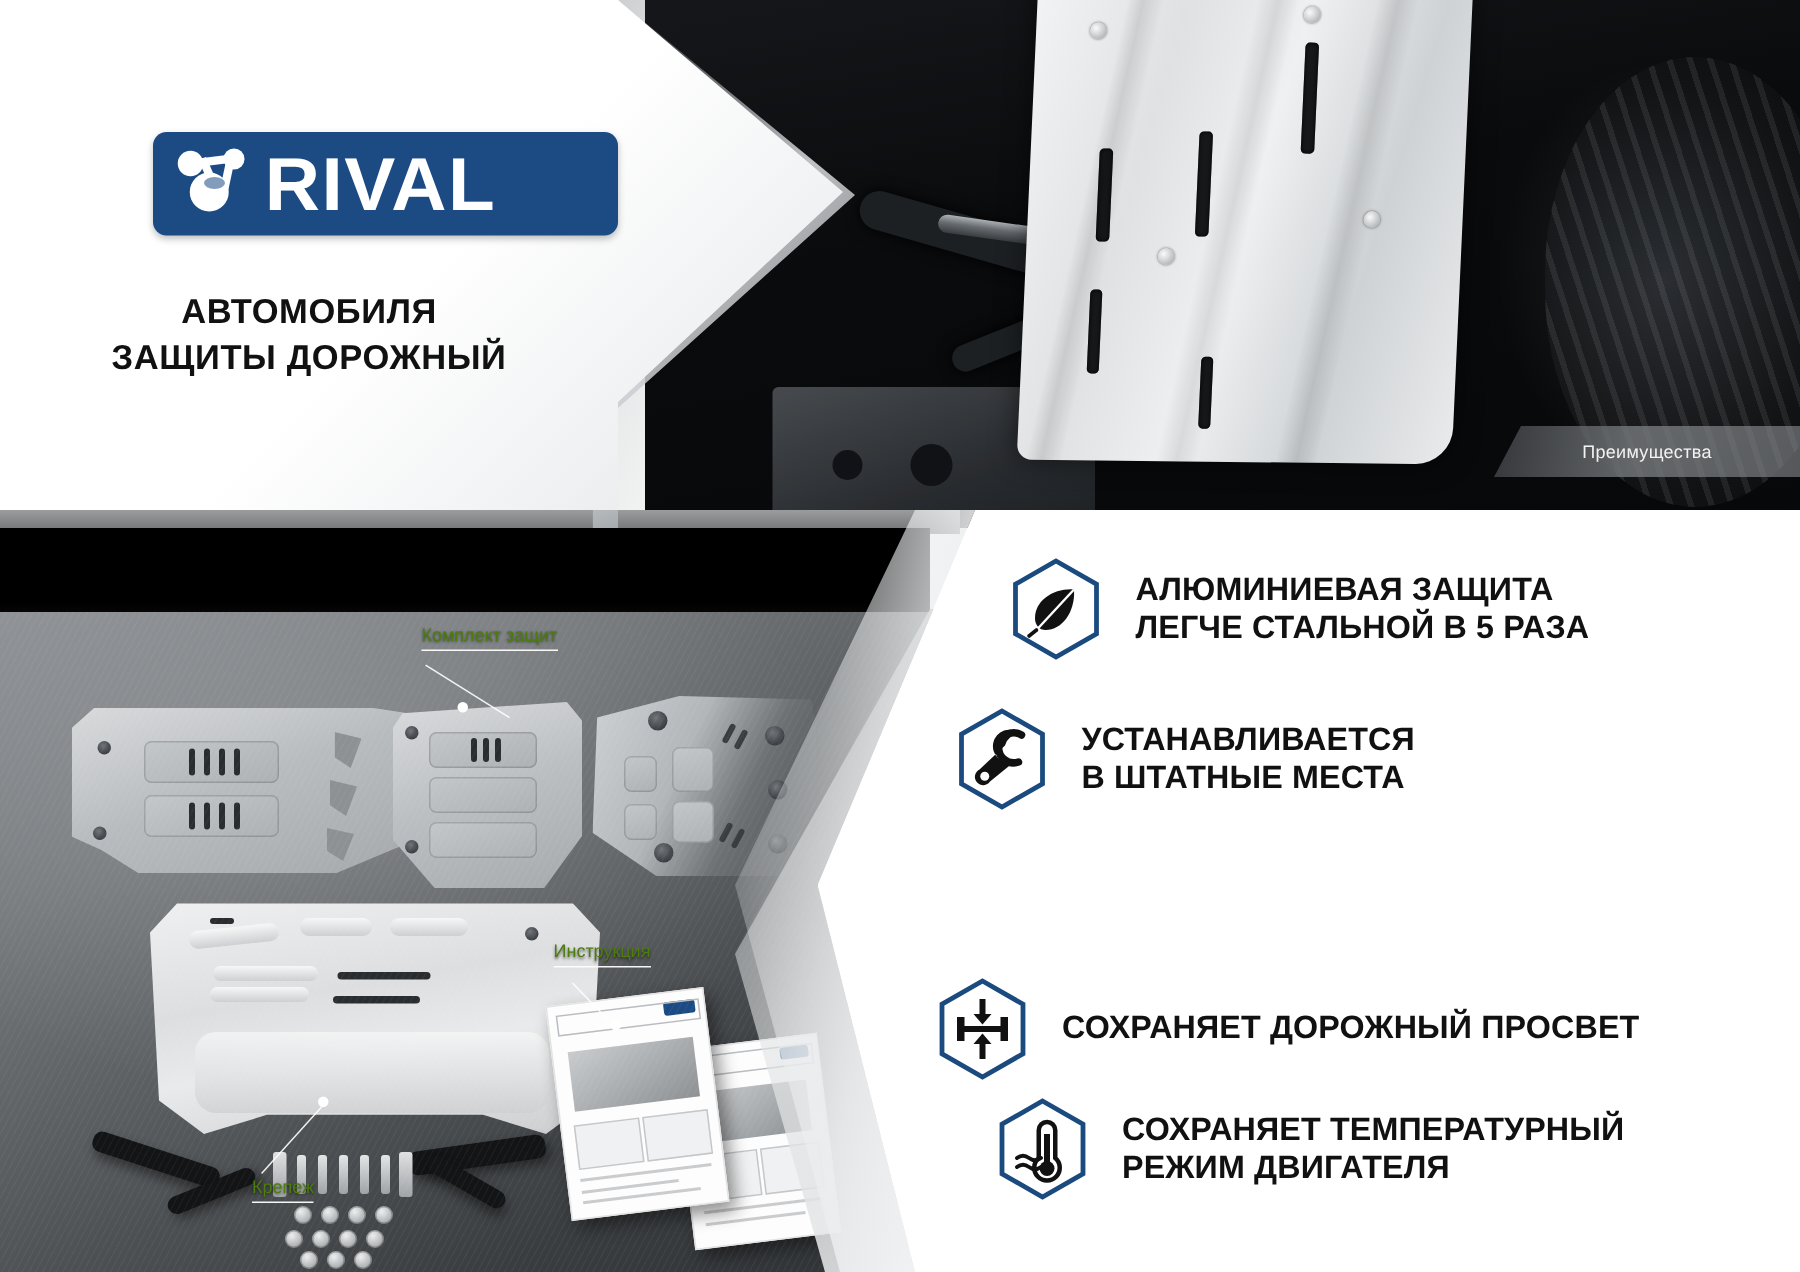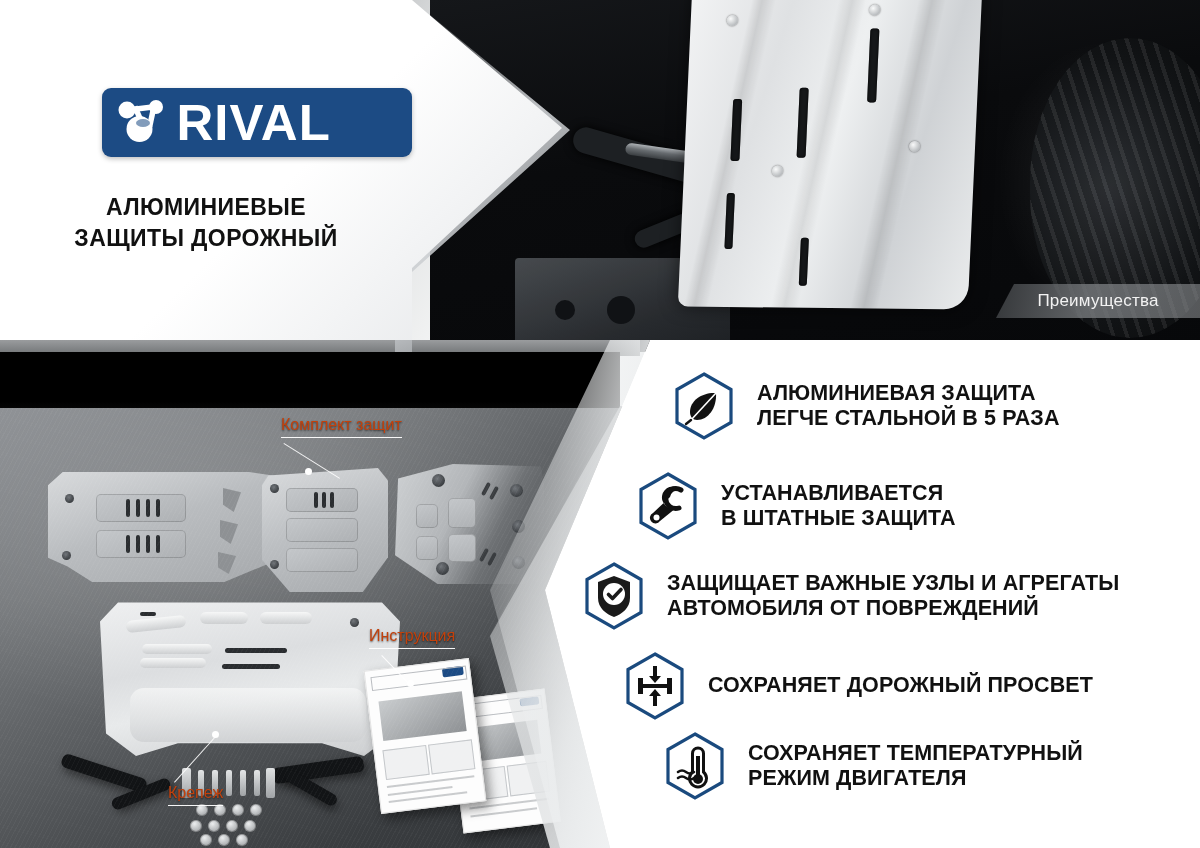--- a/index.html
+++ b/index.html
@@ -185,21 +185,21 @@
     border:1px solid #e3e3e3;overflow:hidden;
   }
   .sheet .s-hdr{position:absolute;left:5%;top:4%;width:90%;height:9%;
     border:1px solid #b9bcc0;}
   .sheet .s-logo{position:absolute;right:6%;top:4.5%;width:20%;height:6%;background:#1c4b84;border-radius:2px;}
   .sheet .s-img{position:absolute;background:linear-gradient(150deg,#c9ccce,#8e9194);}
   .sheet .s-line{position:absolute;height:2px;background:#c9cbcd;}
   .sheet .s-blk{position:absolute;border:1px solid #c4c7ca;background:#f0f1f2;}
 
   
-  .callout{position:absolute;color:#c2410c;font-size:16px;z-index:6;text-shadow:0 1px 2px rgba(0,0,0,.6);}
+  .callout{position:absolute;color:#4d7c0f;font-size:12px;z-index:6;text-shadow:0 1px 2px rgba(0,0,0,.6);}
   .callout u{display:block;height:1px;background:#fff;border:0;margin-top:3px;opacity:.95;}
   .lead{position:absolute;background:#fff;height:1px;transform-origin:0 0;opacity:.9;z-index:6;}
   .lead-dot{position:absolute;width:7px;height:7px;border-radius:50%;background:#fff;z-index:6;}
 
   
   .panel-benefits{
     position:absolute;left:520px;top:340px;width:680px;height:508px;
     background:#ffffff;
     -webkit-clip-path:polygon(130px 0,680px 0,680px 508px,90px 508px,25px 250px);
             clip-path:polygon(130px 0,680px 0,680px 508px,90px 508px,25px 250px);
@@ -231,21 +231,21 @@
   }
 
   
   .adv-tab{
     position:absolute;left:996px;top:284px;width:204px;height:34px;z-index:8;
     background:linear-gradient(100deg,rgba(70,73,76,.72) 0%,rgba(120,123,126,.80) 45%,rgba(150,153,156,.55) 100%);
     -webkit-clip-path:polygon(18px 0,204px 0,204px 34px,0 34px);
             clip-path:polygon(18px 0,204px 0,204px 34px,0 34px);
     display:flex;align-items:center;justify-content:center;
   }
-  .adv-tab span{color:#f2f2f2;font-size:17px;letter-spacing:.2px;}
+  .adv-tab span{color:#f2f2f2;font-size:12px;letter-spacing:.2px;}
 </style>
 </head>
 <body>
 
 <div id="poster">
 
   <div class="bg-grey-top"></div>
 
   <div class="photo-underbody">
     <div class="ub-tire"></div>
@@ -281,21 +281,21 @@
         <rect x="10" y="9.5" width="31" height="5.5" fill="#ffffff" transform="rotate(-7 10 12)"></rect>
         <rect x="21" y="8" width="5.5" height="23" fill="#ffffff" transform="rotate(-24 23 20)"></rect>
         <rect x="34" y="9" width="5.5" height="20" fill="#ffffff" transform="rotate(12 37 14)"></rect>
         <ellipse cx="27" cy="25" rx="7" ry="4" fill="#1c4b84" opacity=".55"></ellipse>
       </svg>
     </span>
     <span class="logo-word">RIVAL</span>
   </div>
 
   <div class="head-title">
-    <div>АЛЮМИНИЕВЫЕ</div>
+    <div>АВТОМОБИЛЯ</div>
     <div>ЗАЩИТЫ ДОРОЖНЫЙ</div>
   </div>
 
 
   <div class="band-dark-edge"></div>
   <div class="band-dark"></div>
 
   <div class="photo-products brushed">
 
     <div class="plate plate-a">
@@ -447,35 +447,23 @@
     <span class="hexicon">
       <svg width="62" height="68" viewBox="0 0 62 68">
         <polygon points="31,2 58,17.5 58,50.5 31,66 4,50.5 4,17.5" fill="none" stroke="#1a4a7e" stroke-width="3.2"></polygon>
         <path d="M43 17 a11 11 0 1 0 -4 19 L23 49 a5.5 5.5 0 1 1 -7 -8 L33 25 a11 11 0 0 1 10 -8 z" fill="#111"></path>
         <circle cx="19.5" cy="45.5" r="3" fill="#fff"></circle>
         <path d="M43 17 l-7 7 3 9 9 2 5 -7 z" fill="#fff"></path>
         <path d="M44 18 a10 10 0 1 0 -2 18" fill="none" stroke="#111" stroke-width="5" stroke-linecap="round"></path>
       </svg>
     </span>
     <span class="benefit-text">УСТАНАВЛИВАЕТСЯ
-В ШТАТНЫЕ ЗАЩИТА</span>
-  </div>
-
-  <div class="benefit" style="left:583px;top:562px;">
-    <span class="hexicon">
-      <svg width="62" height="68" viewBox="0 0 62 68">
-        <polygon points="31,2 58,17.5 58,50.5 31,66 4,50.5 4,17.5" fill="none" stroke="#1a4a7e" stroke-width="3.2"></polygon>
-        <path d="M31 14 L47 20 L47 36 C47 46 39 52 31 55 C23 52 15 46 15 36 L15 20 Z" fill="#1a1a1a"></path>
-        <circle cx="31" cy="32" r="11" fill="#fff"></circle>
-        <path d="M25.5 32.5 l4 4 8.5 -9" fill="none" stroke="#1a1a1a" stroke-width="3.6" stroke-linecap="round" stroke-linejoin="round"></path>
-      </svg>
-    </span>
-    <span class="benefit-text">ЗАЩИЩАЕТ ВАЖНЫЕ УЗЛЫ И АГРЕГАТЫ
-АВТОМОБИЛЯ ОТ ПОВРЕЖДЕНИЙ</span>
-  </div>
+В ШТАТНЫЕ МЕСТА</span>
+  </div>
+
 
   <div class="benefit" style="left:624px;top:652px;">
     <span class="hexicon">
       <svg width="62" height="68" viewBox="0 0 62 68">
         <polygon points="31,2 58,17.5 58,50.5 31,66 4,50.5 4,17.5" fill="none" stroke="#1a4a7e" stroke-width="3.2"></polygon>
         <rect x="14" y="26" width="5" height="16" fill="#111"></rect>
         <rect x="43" y="26" width="5" height="16" fill="#111"></rect>
         <rect x="14" y="32" width="34" height="4" fill="#111"></rect>
         <path d="M31 14 l0 12" stroke="#111" stroke-width="4"></path>
         <path d="M31 31 l-6 -7 l12 0 z" fill="#111"></path>

